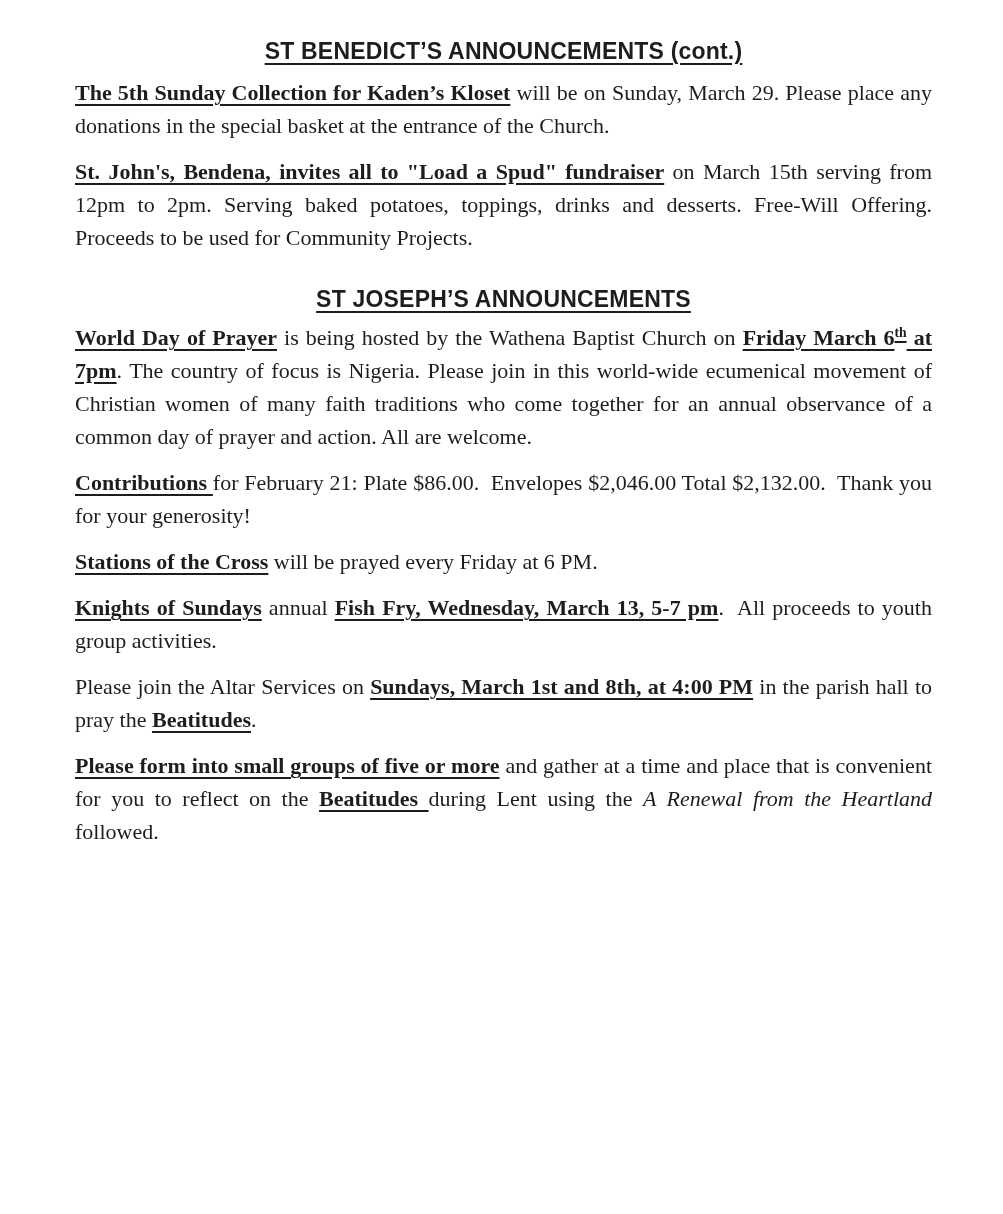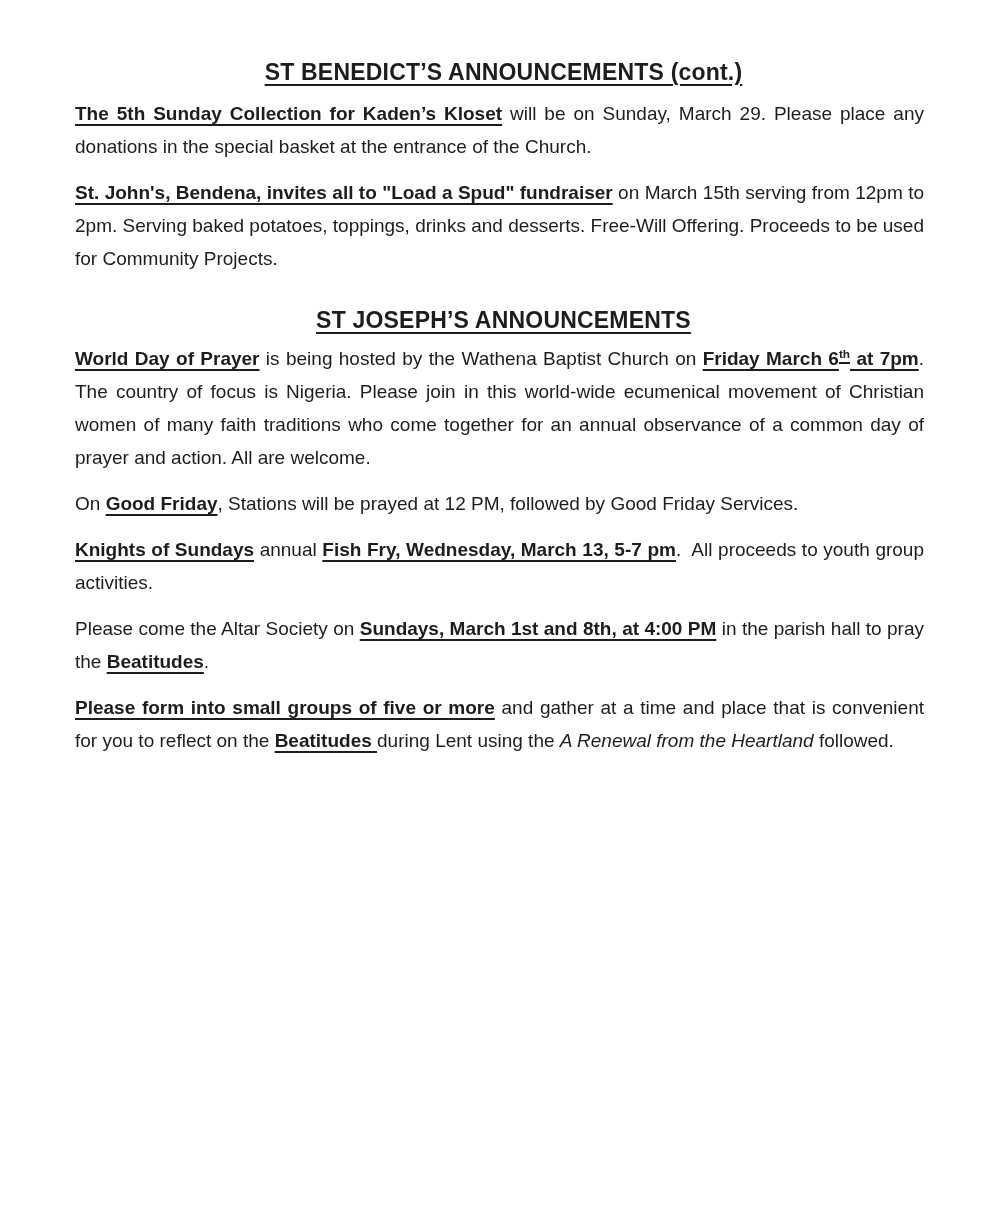--- a/index.html
+++ b/index.html
@@ -9,44 +9,45 @@
   }
   body {
     width: 1003px;
     min-height: 1214px;
     font-family: "Liberation Sans", "DejaVu Sans", sans-serif;
     color: #1d1d1d;
   }
   .page {
     box-sizing: border-box;
     width: 1003px;
-    padding: 56px 71px 40px 75px;
+    padding: 35px 71px 40px 75px;
   }
   .heading {
     font-size: 23px;
     line-height: 33px;
     font-weight: bold;
     text-align: center;
     margin: 0 0 8px 0;
     letter-spacing: 0.2px;
   }
   .heading .hu {
     text-decoration: underline;
     text-decoration-thickness: 2px;
     text-underline-offset: 4px;
   }
   .heading-2 {
     margin-top: 29px;
     margin-bottom: 5px;
   }
   p.para {
-    font-size: 19px;
+    font-size: 22px;
     line-height: 33px;
     text-align: justify;
-    margin: 0 8px 13px 0;
+    margin: 0 0 13px 0;
+    font-family: Liberation Serif, serif;
   }
   .bu {
     font-weight: bold;
     text-decoration: underline;
     text-decoration-thickness: 2px;
     text-underline-offset: 4px;
   }
   .it {
     font-style: italic;
   }
@@ -65,23 +66,24 @@
 
   <p class="para"><span class="bu">The 5th Sunday Collection for Kaden’s Kloset</span><span> will be on Sunday, March 29. Please place any donations in the special basket at the entrance of the Church.</span></p>
 
   <p class="para"><span class="bu">St. John's, Bendena, invites all to "Load a Spud" fundraiser</span><span> on March 15th serving from 12pm to 2pm. Serving baked potatoes, toppings, drinks and desserts. Free-Will Offering. Proceeds to be used for Community Projects.</span></p>
 
   <div class="heading heading-2"><span class="hu">ST JOSEPH’S ANNOUNCEMENTS</span></div>
 
   <p class="para"><span class="bu">World Day of Prayer</span><span> is being hosted by the Wathena Baptist Church on </span><span class="bu">Friday March 6</span><span class="bu sup">th</span><span class="bu"> at 7pm</span><span>. The country of focus is Nigeria. Please join in this world-wide ecumenical movement of Christian women of many faith traditions who come together for an annual observance of a common day of prayer and action. All are welcome.</span></p>
 
 
+  <p class="para"><span class="bu">Contributions </span><span>for February 21: Plate $86.00.&nbsp; Envelopes $2,046.00 Total $2,132.00.&nbsp; Thank you for your generosity!</span></p>
 
+  <p class="para"><span class="bu">Stations of the Cross</span><span> will be prayed every Friday at 6 PM.</span></p>
 
-  <p class="para"><span>On </span><span class="bu">Good Friday</span><span>, Stations will be prayed at 12 PM, followed by Good Friday Services.</span></p>
 
   <p class="para"><span class="bu">Knights of Sundays</span><span> annual </span><span class="bu">Fish Fry, Wednesday, March 13, 5-7 pm</span><span>.&nbsp; All proceeds to youth group activities.</span></p>
 
-  <p class="para"><span>Please come the Altar Society on </span><span class="bu">Sundays, March 1st and 8th, at 4:00 PM</span><span> in the parish hall to pray the </span><span class="bu">Beatitudes</span><span>.</span></p>
+  <p class="para"><span>Please join the Altar Services on </span><span class="bu">Sundays, March 1st and 8th, at 4:00 PM</span><span> in the parish hall to pray the </span><span class="bu">Beatitudes</span><span>.</span></p>
 
   <p class="para"><span class="bu">Please form into small groups of five or more</span><span> and gather at a time and place that is convenient for you to reflect on the </span><span class="bu">Beatitudes </span><span>during Lent using the </span><span class="it">A Renewal from the Heartland</span><span> followed.</span></p>
 
 </div>
 
 </body></html>

